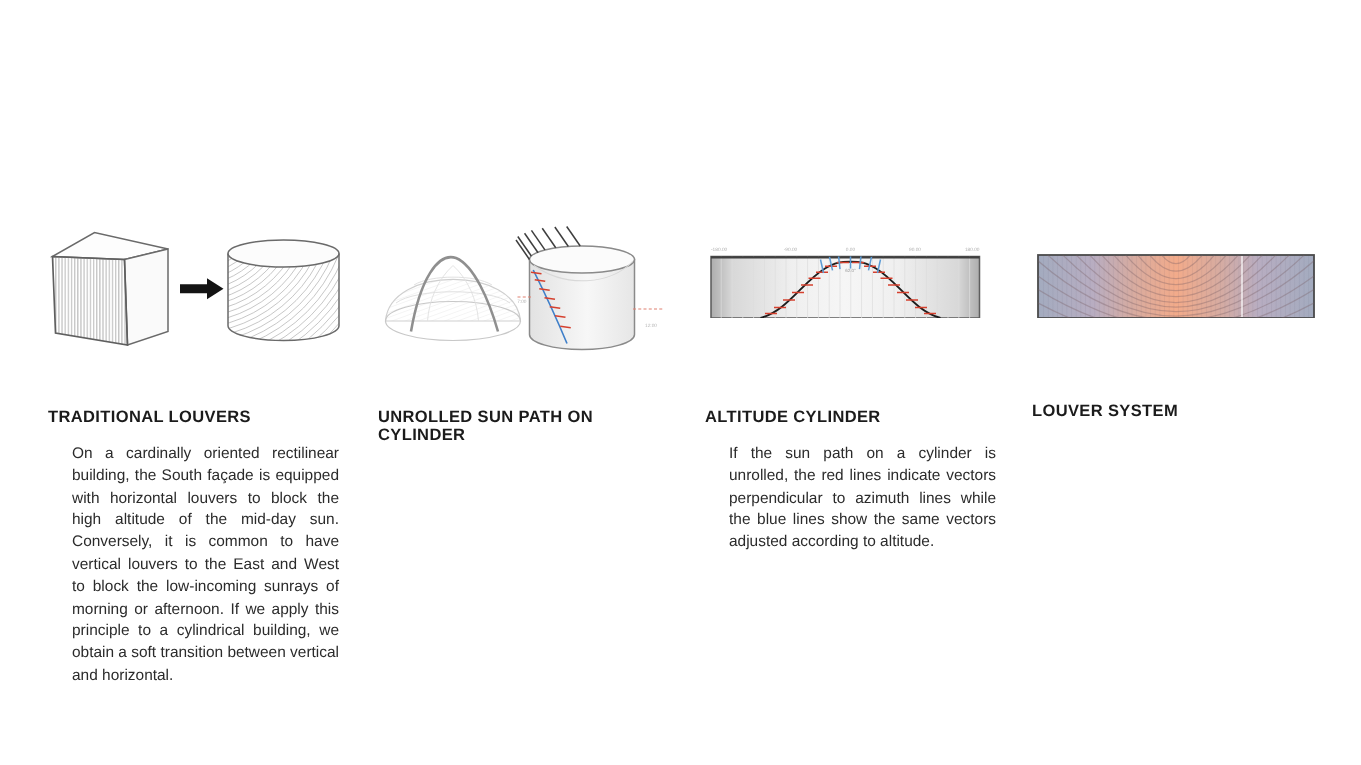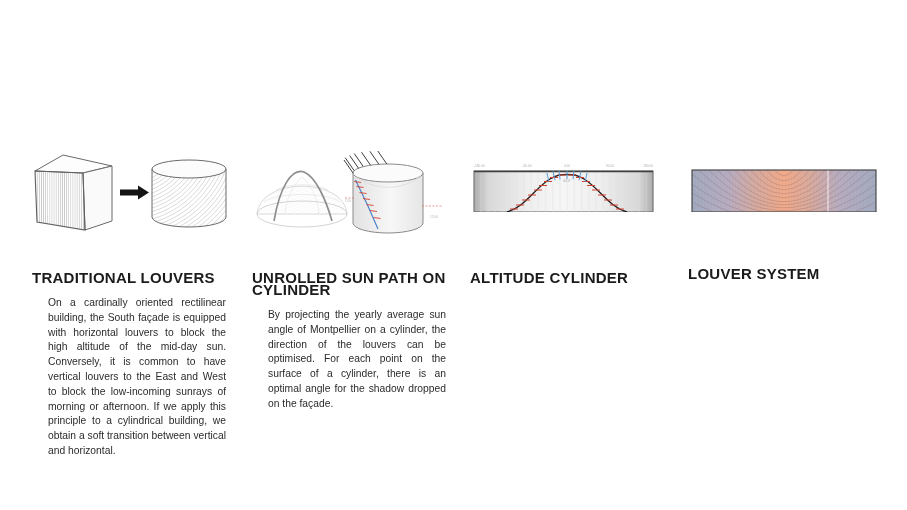--- a/index.html
+++ b/index.html
@@ -2,21 +2,21 @@
 <html><head>
 <meta charset="utf-8">
 <style>
   html,body{margin:0;padding:0;background:#ffffff;}
   .canvas{position:relative;width:907px;height:510px;background:#ffffff;overflow:hidden;
           font-family:"Liberation Sans",sans-serif;}
   .col{position:absolute;top:150px;width:194px;}
   .col1{left:32px;} .col2{left:252px;} .col3{left:470px;} .col4{left:688px;width:190px;}
   .fig{position:relative;height:96px;}
   .fig svg{position:absolute;top:0;left:0;display:block;}
-  .colhead{font-size:15px;font-weight:bold;letter-spacing:.25px;color:#1b1b1b;
+  .colhead{font-size:11px;font-weight:bold;letter-spacing:.25px;color:#1b1b1b;
            margin:26px 0 0 0;line-height:12px;}
   .colbody{font-size:10.3px;line-height:14.8px;text-align:justify;color:#2b2b2b;
            margin:12px 0 0 16px;}
   .col4 .colhead{margin-top:22px;}
 </style>
 </head>
 <body>
 
 <div class="canvas">
 
@@ -131,21 +131,20 @@
             <line x1="121.5" y1="67.5" x2="128.5" y2="68.5"></line>
           </g>
           <line x1="93" y1="48" x2="102" y2="48" stroke="#e08070" stroke-width="0.8" stroke-dasharray="2 1.5"></line>
           <line x1="170" y1="56" x2="191" y2="56" stroke="#e08070" stroke-width="0.8" stroke-dasharray="2 1.5"></line>
           <text x="99" y="52" text-anchor="end" font-size="3.2" fill="#b5b5b5">7:00</text>
           <text x="178" y="68" font-size="3.2" fill="#b5b5b5">12:00</text>
         </g>
       </svg>
     </div>
     <h3 class="colhead">UNROLLED SUN PATH ON CYLINDER</h3>
-    <p class="colbody">By projecting the yearly average sun angle of Montpellier on a cylinder, the direction of the louvers can be optimised. For each point on the surface of a cylinder, there is an optimal angle for the shadow dropped on the façade.</p>
   </div>
 
   <div class="col col3">
     <div class="fig">
       <svg width="194" height="62" viewBox="0 0 194 62">
         <defs>
           <linearGradient id="unrollGrad" x1="0" y1="0" x2="1" y2="0">
             <stop offset="0" stop-color="#adadad"></stop>
             <stop offset="0.08" stop-color="#d8d8d8"></stop>
             <stop offset="0.3" stop-color="#efefef"></stop>
@@ -205,20 +204,21 @@
             <line x1="97" y1="20" x2="97" y2="29"></line>
             <line x1="104" y1="20.4" x2="103" y2="29.4"></line>
             <line x1="111" y1="21.3" x2="109" y2="30.3"></line>
             <line x1="117" y1="23" x2="115" y2="32"></line>
           </g>
           <text x="97" y="31.5" text-anchor="middle" font-size="3" fill="#9a9a9a">62.0°</text>
         </g>
       </svg>
     </div>
     <h3 class="colhead">ALTITUDE CYLINDER</h3>
+    <p class="colbody">If the sun path on a cylinder is unrolled, the red lines indicate vectors perpendicular to azimuth lines while the blue lines show the same vectors adjusted according to altitude.</p>
   </div>
 
   <div class="col col4">
     <div class="fig">
       <svg width="194" height="62" viewBox="0 0 194 62">
         <defs>
           <linearGradient id="printGrad" x1="0" y1="0" x2="1" y2="0">
             <stop offset="0" stop-color="#a3abbf"></stop>
             <stop offset="0.2" stop-color="#b8adc1"></stop>
             <stop offset="0.35" stop-color="#d8ab9f"></stop>

